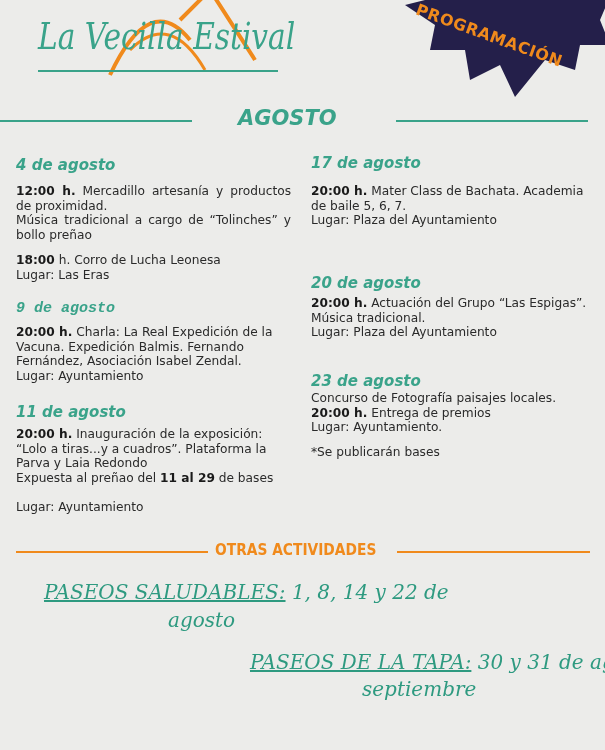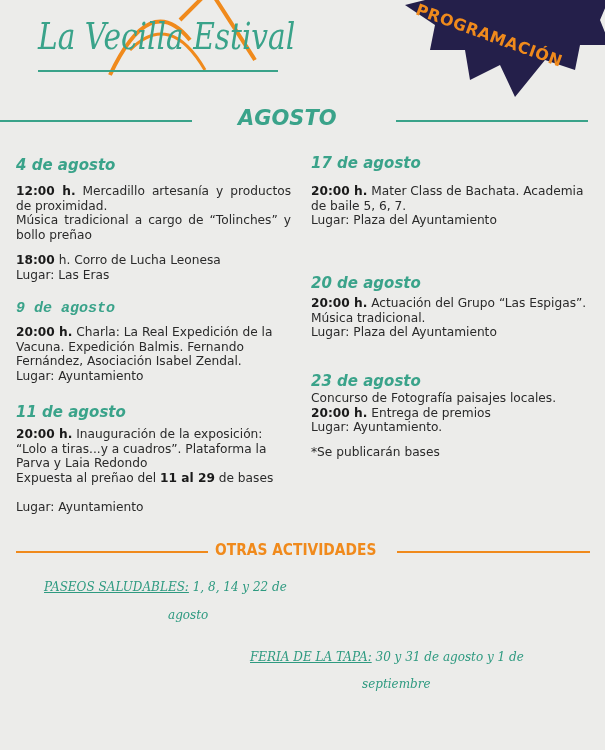--- a/index.html
+++ b/index.html
@@ -13,21 +13,21 @@
   .month-line{height:2px;background:#3aa38a;top:120px;}
   .month{left:238px;top:106px;font-weight:bold;font-style:italic;font-size:21px;color:#3aa38a;}
   .date{font-style:italic;font-weight:bold;font-size:15px;color:#3aa38a;}
   .txt{font-size:12.2px;line-height:14.5px;color:#2a2a2a;}
   .txt b{font-weight:bold;color:#1a1a1a;}
   .col-l{left:16px;width:275px;}
   .col-r{left:311px;width:280px;}
   .justify{text-align:justify;}
   .otras-line{height:2px;background:#f08a1c;top:551px;}
   .otras{left:215px;top:541px;font-family:"DejaVu Sans",sans-serif;font-weight:bold;font-size:15px;color:#f08a1c;transform:scaleX(0.92);transform-origin:left top;white-space:nowrap;}
-  .hand{font-family:"DejaVu Serif",serif;font-style:italic;font-size:12px;color:#2e9a80;white-space:nowrap;}
+  .hand{font-family:"DejaVu Serif",serif;font-style:italic;font-size:20px;color:#2e9a80;white-space:nowrap;}
   .hand u{text-decoration:underline;}
 </style>
 </head>
 <body>
 
 <svg class="abs arc" width="220" height="110" viewBox="0 0 220 110">
   <path d="M40 105 Q 80 20 120 70" stroke="#f08a1c" stroke-width="4" fill="none"></path>
   <path d="M110 50 L 140 20 L 185 90" stroke="#f08a1c" stroke-width="4" fill="none"></path>
   <path d="M60 80 Q 100 40 135 100" stroke="#f08a1c" stroke-width="3" fill="none"></path>
 </svg>
@@ -101,16 +101,16 @@
 <div class="abs otras">OTRAS ACTIVIDADES</div>
 <div class="abs otras-line" style="left:397px;width:193px;"></div>
 
 <div class="abs hand" style="left:44px;top:580px;">
   <u>PASEOS SALUDABLES:</u>
   <span>1, 8, 14 y 22 de</span>
 </div>
 <div class="abs hand" style="left:168px;top:608px;">agosto</div>
 
 <div class="abs hand" style="left:250px;top:650px;">
-  <u>FERIA DE LA TAPA:</u>
+  <u>PASEOS DE LA TAPA:</u>
   <span>30 y 31 de agosto y 1 de</span>
 </div>
 <div class="abs hand" style="left:362px;top:677px;">septiembre</div>
 
 </body></html>

